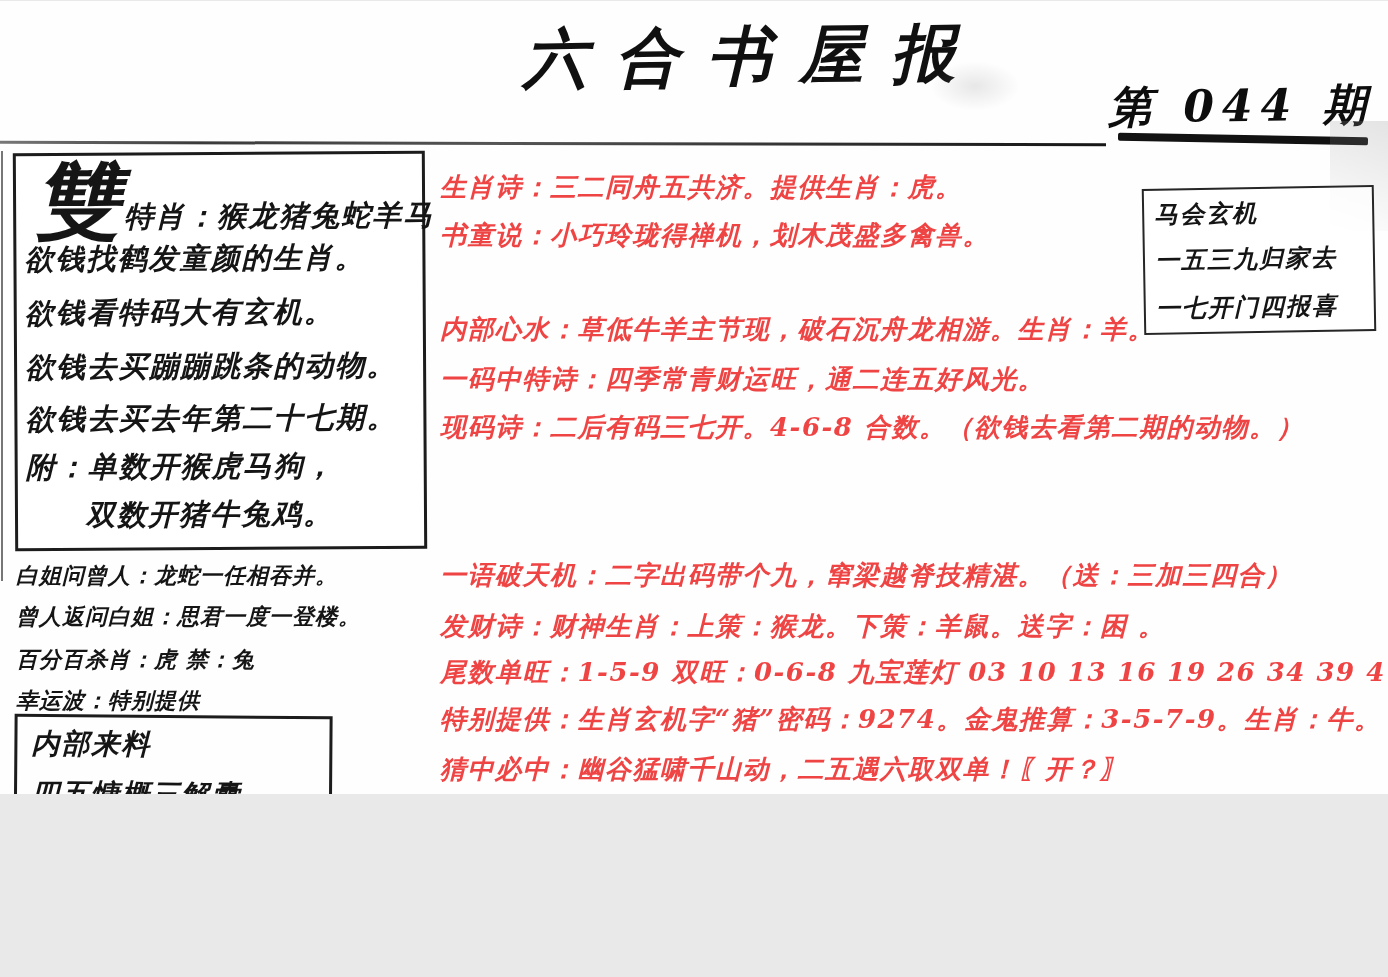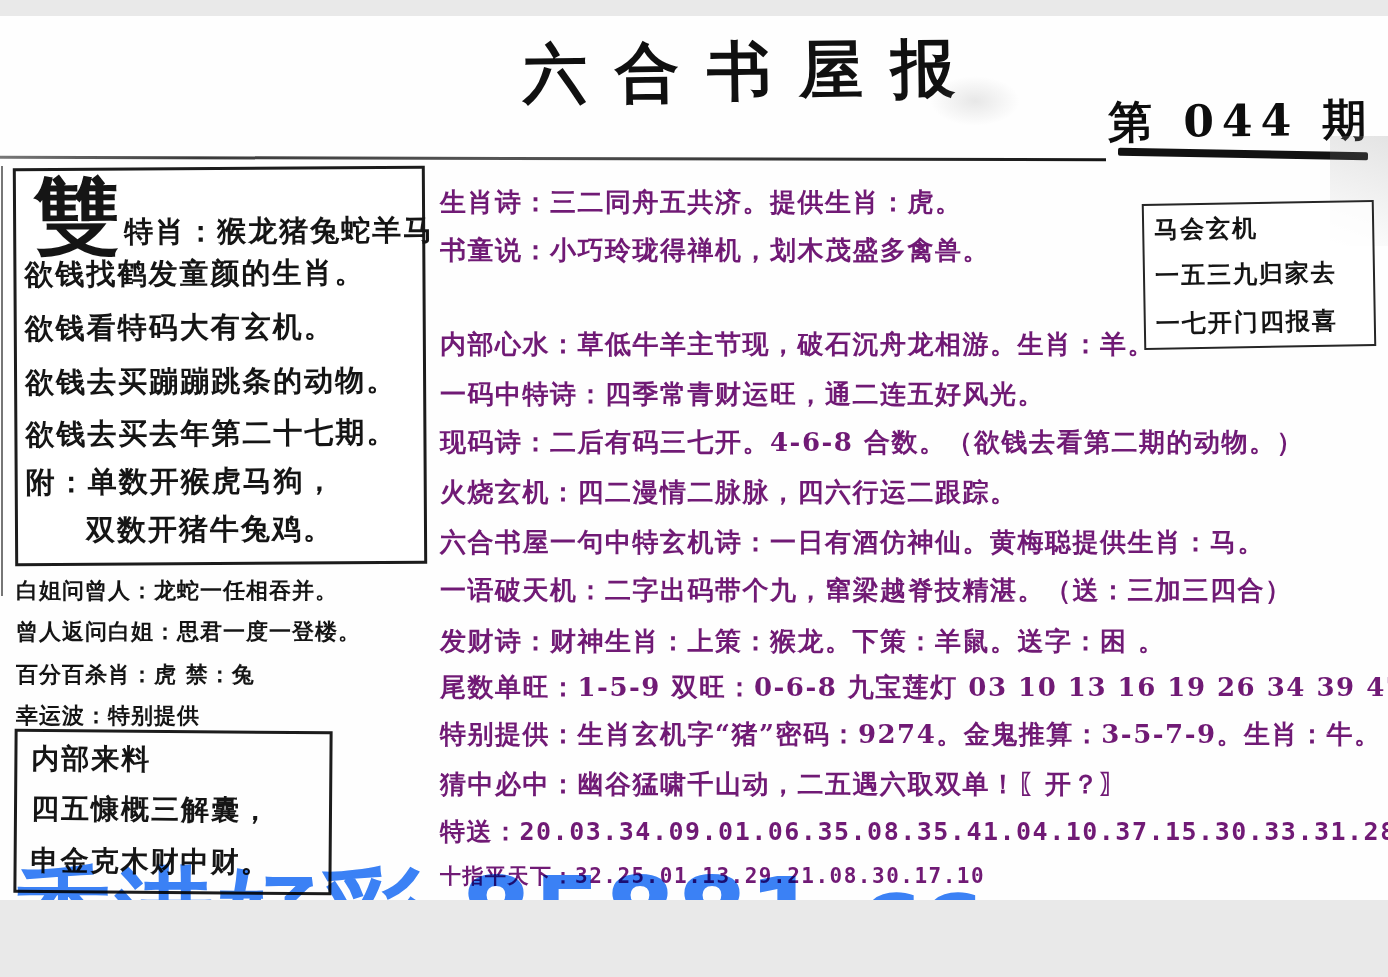--- a/index.html
+++ b/index.html
@@ -1,19 +1,20 @@
 <!DOCTYPE html>
 <html><head>
 <meta charset="utf-8">
 <style>
   html,body{margin:0;padding:0;background:#e9e9e9;}
   .sheet{
-    position:relative;width:1388px;height:884px;margin:16px auto;
+    position:relative;width:1388px;height:793px;margin:1px auto;
     background:#fefefe;overflow:hidden;color:#151515;
     font-family:"DejaVu Serif","Liberation Serif",serif;
+    font-style:italic;
   }
   .abs{position:absolute;white-space:nowrap;}
 
   
   .title{
     left:468px;top:12px;width:570px;text-align:center;
     font-size:64px;font-weight:bold;letter-spacing:28px;
     font-family:"DejaVu Sans","Liberation Sans",sans-serif;
     transform:rotate(-0.8deg);color:#101010;
   }
@@ -60,21 +61,21 @@
     left:14px;top:714px;width:318px;height:164px;
     border:3px solid #1c1c1c;transform:rotate(0.45deg);
     box-sizing:border-box;
   }
   .bb-line{position:absolute;left:14px;font-size:28px;font-weight:bold;letter-spacing:2px;white-space:nowrap;}
   .bb-0{top:8px;}
   .bb-1{top:58px;}
   .bb-2{top:110px;}
 
   
-  .main-line{left:440px;font-size:26px;font-weight:bold;letter-spacing:1.5px;color:#701a75;}
+  .main-line{left:440px;font-size:26px;font-weight:bold;letter-spacing:1.5px;color:#ef4444;}
   .m-0{top:169px;}
   .m-1{top:217px;}
   .m-2{top:263px;}
   .m-3{top:311px;}
   .m-4{top:361px;}
   .m-5{top:409px;}
   .m-6{top:459px;}
   .m-7{top:509px;}
   .m-8{top:557px;}
   .m-9{top:608px;}
@@ -156,22 +157,20 @@
     <div class="bb-line bb-0">内部来料</div>
     <div class="bb-line bb-1">四五慷概三解囊，</div>
     <div class="bb-line bb-2">申金克木财中财。</div>
   </div>
 
   <div class="abs main-line m-0">生肖诗：三二同舟五共济。提供生肖：虎。</div>
   <div class="abs main-line m-1">书童说：小巧玲珑得禅机，划木茂盛多禽兽。</div>
   <div class="abs main-line m-3">内部心水：草低牛羊主节现，破石沉舟龙相游。生肖：羊。</div>
   <div class="abs main-line m-4">一码中特诗：四季常青财运旺，通二连五好风光。</div>
   <div class="abs main-line m-5">现码诗：二后有码三七开。4-6-8 合数。（欲钱去看第二期的动物。）</div>
-  <div class="abs main-line m-6">火烧玄机：四二漫情二脉脉，四六行运二跟踪。</div>
-  <div class="abs main-line m-7">六合书屋一句中特玄机诗：一日有酒仿神仙。黄梅聪提供生肖：马。</div>
   <div class="abs main-line m-8">一语破天机：二字出码带个九，窜梁越脊技精湛。（送：三加三四合）</div>
   <div class="abs main-line m-9">发财诗：财神生肖：上策：猴龙。下策：羊鼠。送字：困 。</div>
   <div class="abs main-line m-10">尾数单旺：1-5-9 双旺：0-6-8 九宝莲灯 03 10 13 16 19 26 34 39 47。</div>
   <div class="abs main-line m-11">特别提供：生肖玄机字“猪”密码：9274。金鬼推算：3-5-7-9。生肖：牛。</div>
   <div class="abs main-line m-12">猜中必中：幽谷猛啸千山动，二五遇六取双单！〖开？〗</div>
   <div class="abs main-line m-13">特送：20.03.34.09.01.06.35.08.35.41.04.10.37.15.30.33.31.28.21.</div>
   <div class="abs main-line m-14">十指平天下：32.25.01.13.29.21.08.30.17.10</div>
 
   <div class="abs box-c">
     <div class="mc-line mc-0">马会玄机</div>

